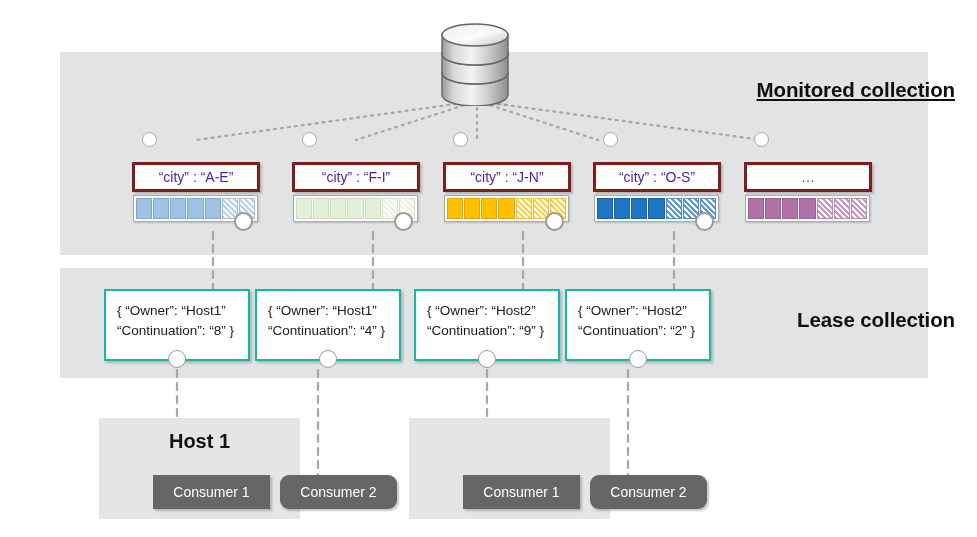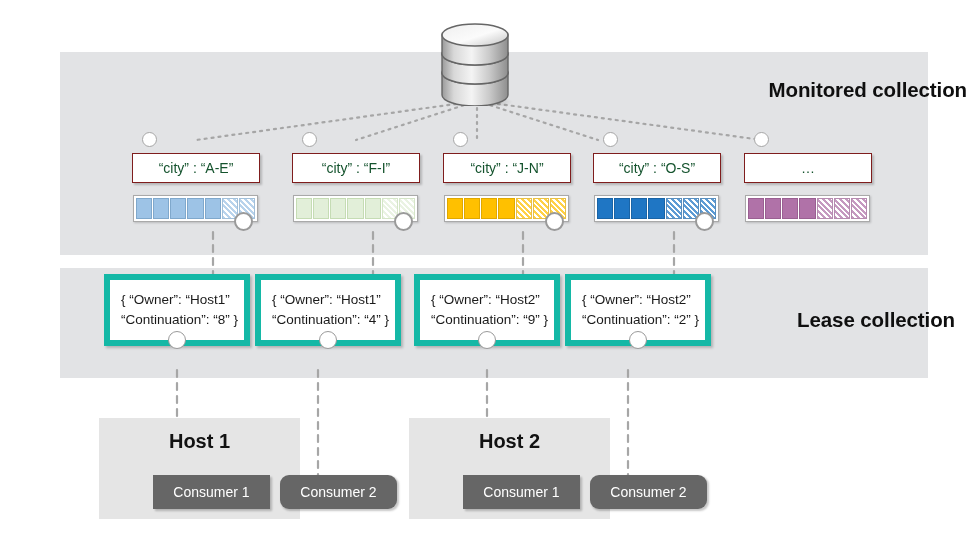--- a/index.html
+++ b/index.html
@@ -26,21 +26,21 @@
   #panel-lease     { left: 60px; top: 268px; width: 868px; height: 110px; }
 
   .section-label {
     position: absolute;
     font-size: 20.5px;
     font-weight: bold;
     color: #0f0f0f;
     letter-spacing: -0.1px;
     white-space: nowrap;
   }
-  #label-monitored { right: 10px; top: 78px; }
+  #label-monitored { right: 22px; top: 78px; text-decoration: underline; }
   #label-lease     { right: 22px; top: 308px; text-align: right; }
 
   
   #db-icon {
     position: absolute;
     left: 432px; top: 18px;
     width: 90px; height: 88px;
   }
 
   
@@ -62,30 +62,30 @@
     top: 0px;
     left: 50%;
     margin-left: -54px;
     width: 15px; height: 15px;
     border-radius: 50%;
     background: #ffffff;
     border: 1.6px solid #a6a6a6;
   }
   .part-label {
     position: absolute;
-    top: 21px; left: 0;
+    top: 30px; left: 0;
     width: 128px; height: 30px;
     background: #ffffff;
-    border: 1px solid #7f1d1d;
+    border: 3px solid #7f1d1d;
     box-shadow: 1.5px 1.5px 2px rgba(0,0,0,0.20);
     display: flex;
     align-items: center;
     justify-content: center;
     font-size: 14px;
-    color: #14532d;
+    color: #4c1d95;
     white-space: nowrap;
   }
   .part-bar {
     position: absolute;
     top: 63px; left: 1px;
     width: 125px; height: 27px;
     background: #ffffff;
     border: 1px solid #a9a9a9;
     box-shadow: 1.2px 1.2px 2px rgba(0,0,0,0.18);
     display: flex;
@@ -105,25 +105,25 @@
     width: 19px; height: 19px;
     border-radius: 50%;
     background: #ffffff;
     border: 2px solid #9a9a9a;
     z-index: 6;
   }
 
   
   .lease-box {
     position: absolute;
-    top: 274px;
+    top: 289px;
     width: 146px;
     height: 72px;
     background: #ffffff;
-    border: 6px solid #14b8a6;
+    border: 2px solid #14b8a6;
     box-shadow: 1.8px 1.8px 2.5px rgba(0,0,0,0.22);
     padding: 10px 0 0 11px;
     font-size: 13.5px;
     line-height: 20px;
     color: #1a1a1a;
     white-space: nowrap;
   }
   .lease-box .ln { display: block; }
   .lease-bottom-dot {
     position: absolute;
@@ -332,18 +332,17 @@
       </div>
     </div>
 
   <div class="host-panel" id="host-panel-1">
     <div class="host-title">Host 1</div>
     <div class="consumer c1">Consumer 1</div>
     <div class="consumer c2">Consumer 2</div>
   </div>
 
   <div class="host-panel" id="host-panel-2">
-    <div class="host-title">Host 2</div>
     <div class="consumer c1">Consumer 1</div>
     <div class="consumer c2">Consumer 2</div>
   </div>
 
 </div>
 
 </body></html>

